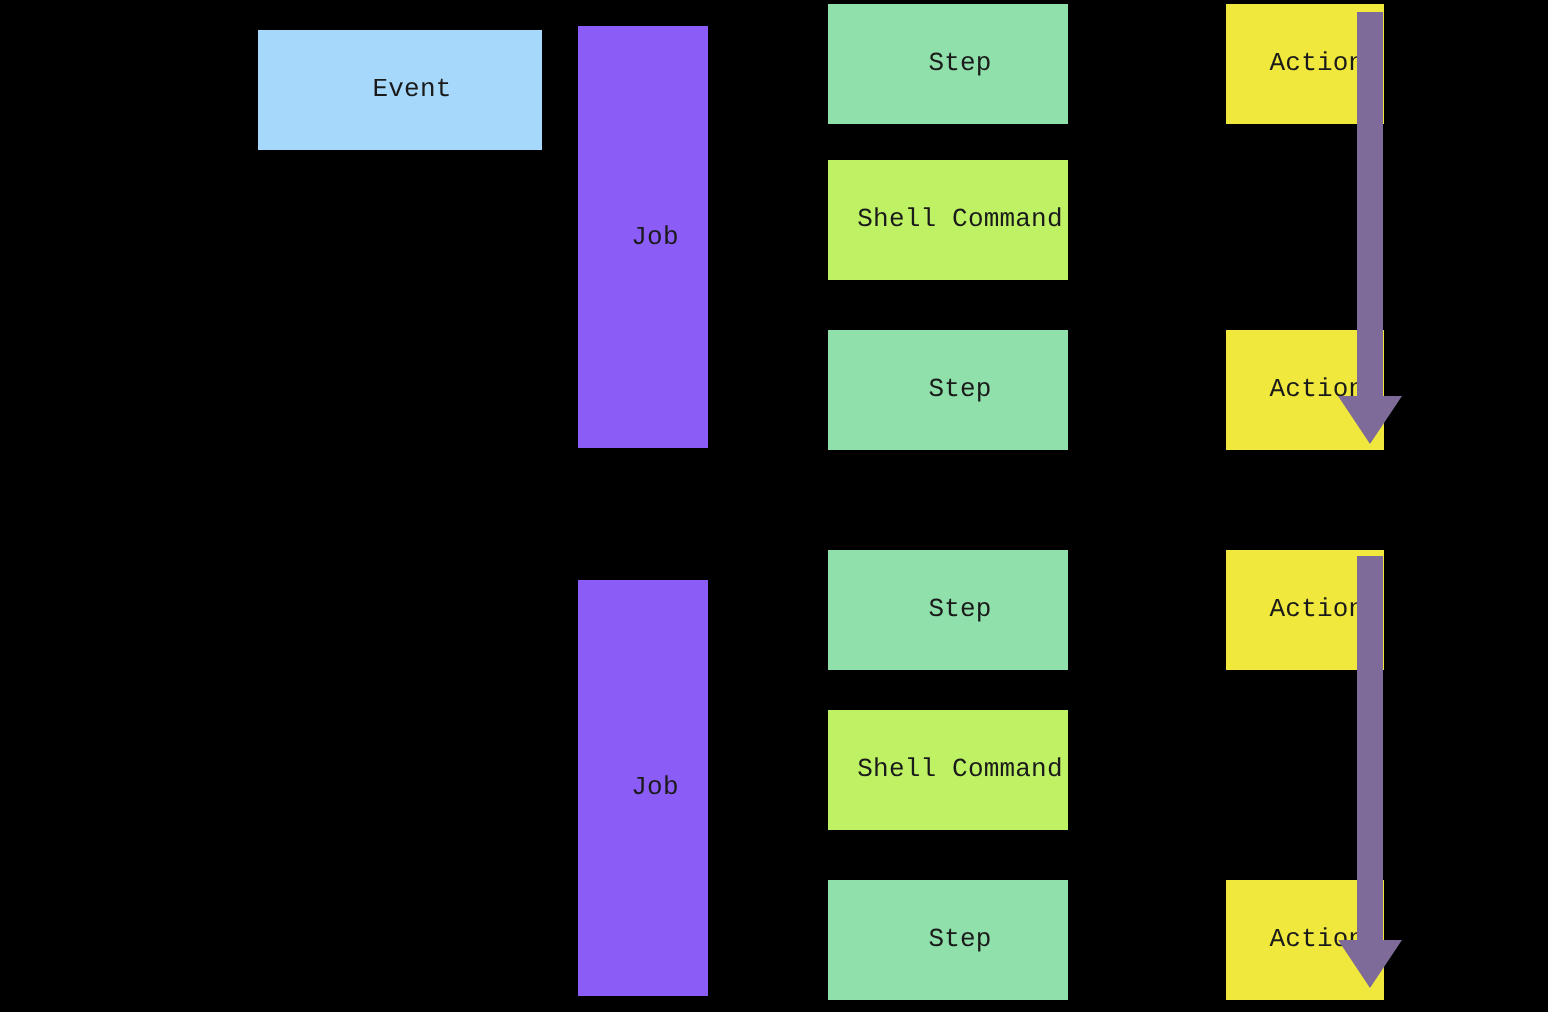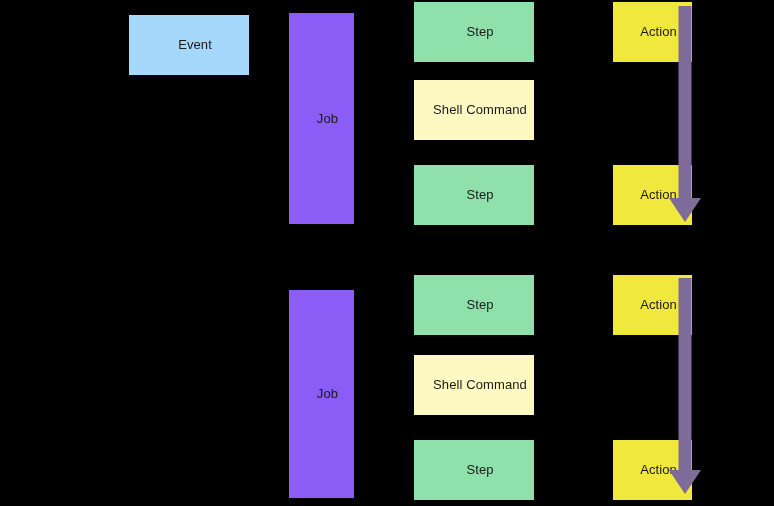--- a/index.html
+++ b/index.html
@@ -23,43 +23,43 @@
     background: #000000;
   }
   .node {
     position: absolute;
     box-sizing: border-box;
     display: flex;
     align-items: center;
     justify-content: center;
     color: #1a1a1a;
     font-size: 13px;
-    font-family: Liberation Sans, sans-serif;
+    font-family: Liberation Mono, monospace;
     line-height: 1.2;
     text-align: center;
     letter-spacing: 0.1px;
     white-space: nowrap;
     padding-left: 12px;
   }
   .node-event   { background: #A5D8FB; }
   .node-job     { background: #8b5cf6; }
   .node-step    { background: #90E0AC; }
-  .node-shell   { background: #fef9c3; }
+  .node-shell   { background: #bef264; }
   .node-action  { background: #F0E83C; margin-left: 35px; }
 
   .arrow {
     position: absolute;
   }
   .arrow svg { display: block; }
 </style>
 </head>
 <body>
 
 <div id="canvas">
-    <div class="node node-event" style="left: 129px; top: 15px; width: 120px; height: 60px;">
+    <div class="node node-event" style="left: 129px; top: 15px; width: 142px; height: 60px;">
       <span>Event</span>
     </div>
     <div class="node node-job" style="left: 289px; top: 13px; width: 65px; height: 211px;">
       <span>Job</span>
     </div>
     <div class="node node-step" style="left: 414px; top: 2px; width: 120px; height: 60px;">
       <span>Step</span>
     </div>
     <div class="node node-action" style="left: 578px; top: 2px; width: 79px; height: 60px;">
       <span>Action</span>

